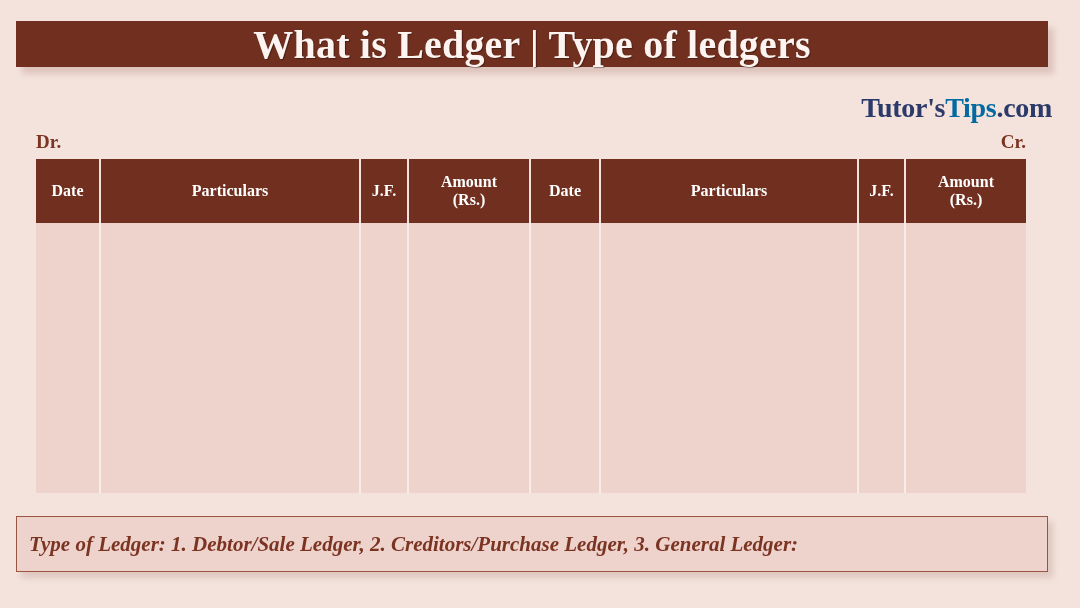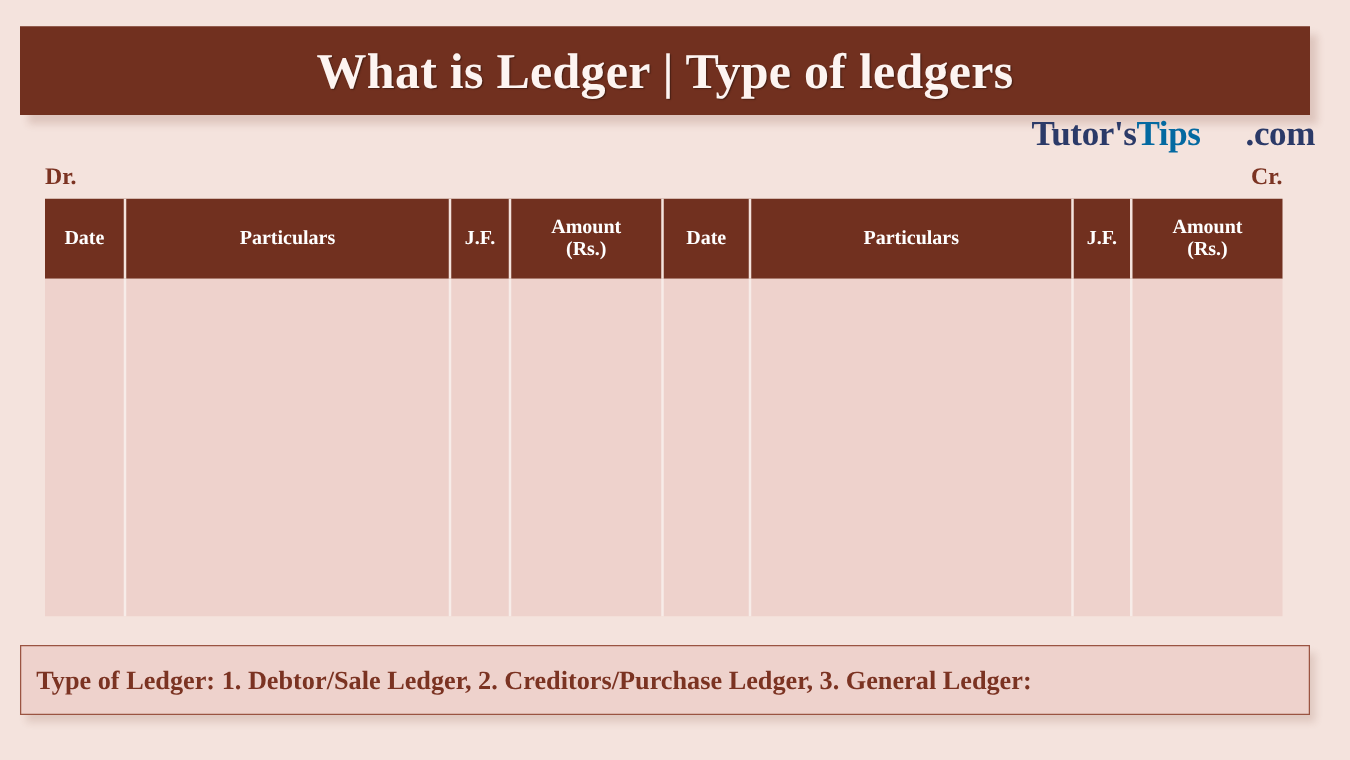--- a/index.html
+++ b/index.html
@@ -14,21 +14,21 @@
     overflow: hidden;
     position: relative;
   }
 
   
   #title-banner {
     position: absolute;
     left: 16px;
     top: 21px;
     width: 1032px;
-    height: 71px;
+    height: 46px;
     background: #71301f;
     box-shadow: 6px 7px 6px rgba(120, 60, 45, 0.18);
     display: flex;
     align-items: center;
     justify-content: center;
   }
   #title-text {
     color: #fdf4f1;
     font-size: 40px;
     font-weight: bold;
@@ -41,21 +41,21 @@
   #brand-logo {
     position: absolute;
     right: 28px;
     top: 94px;
     font-size: 28px;
     font-weight: bold;
     letter-spacing: -0.3px;
     white-space: nowrap;
     line-height: 1;
   }
-  .brand-dark { color: #2b3a68; margin-left: 36px; }
+  .brand-dark { color: #2b3a68; }
   .brand-accent { color: #0369a1; }
 
   
   #account-title-row {
     position: absolute;
     left: 36px;
     top: 128px;
     width: 990px;
     height: 28px;
     display: flex;
@@ -121,20 +121,21 @@
     left: 16px;
     top: 516px;
     width: 1032px;
     height: 56px;
     box-sizing: border-box;
     background: #eed2cc;
     border: 1px solid #9a5442;
     box-shadow: 5px 6px 6px rgba(120, 60, 45, 0.16);
     display: flex;
     align-items: center;
+    font-style: italic;
   }
   #caption-text {
     color: #7b3322;
     font-size: 21px;
     font-weight: bold;
     padding-left: 12px;
     white-space: nowrap;
   }
 </style>
 </head>

